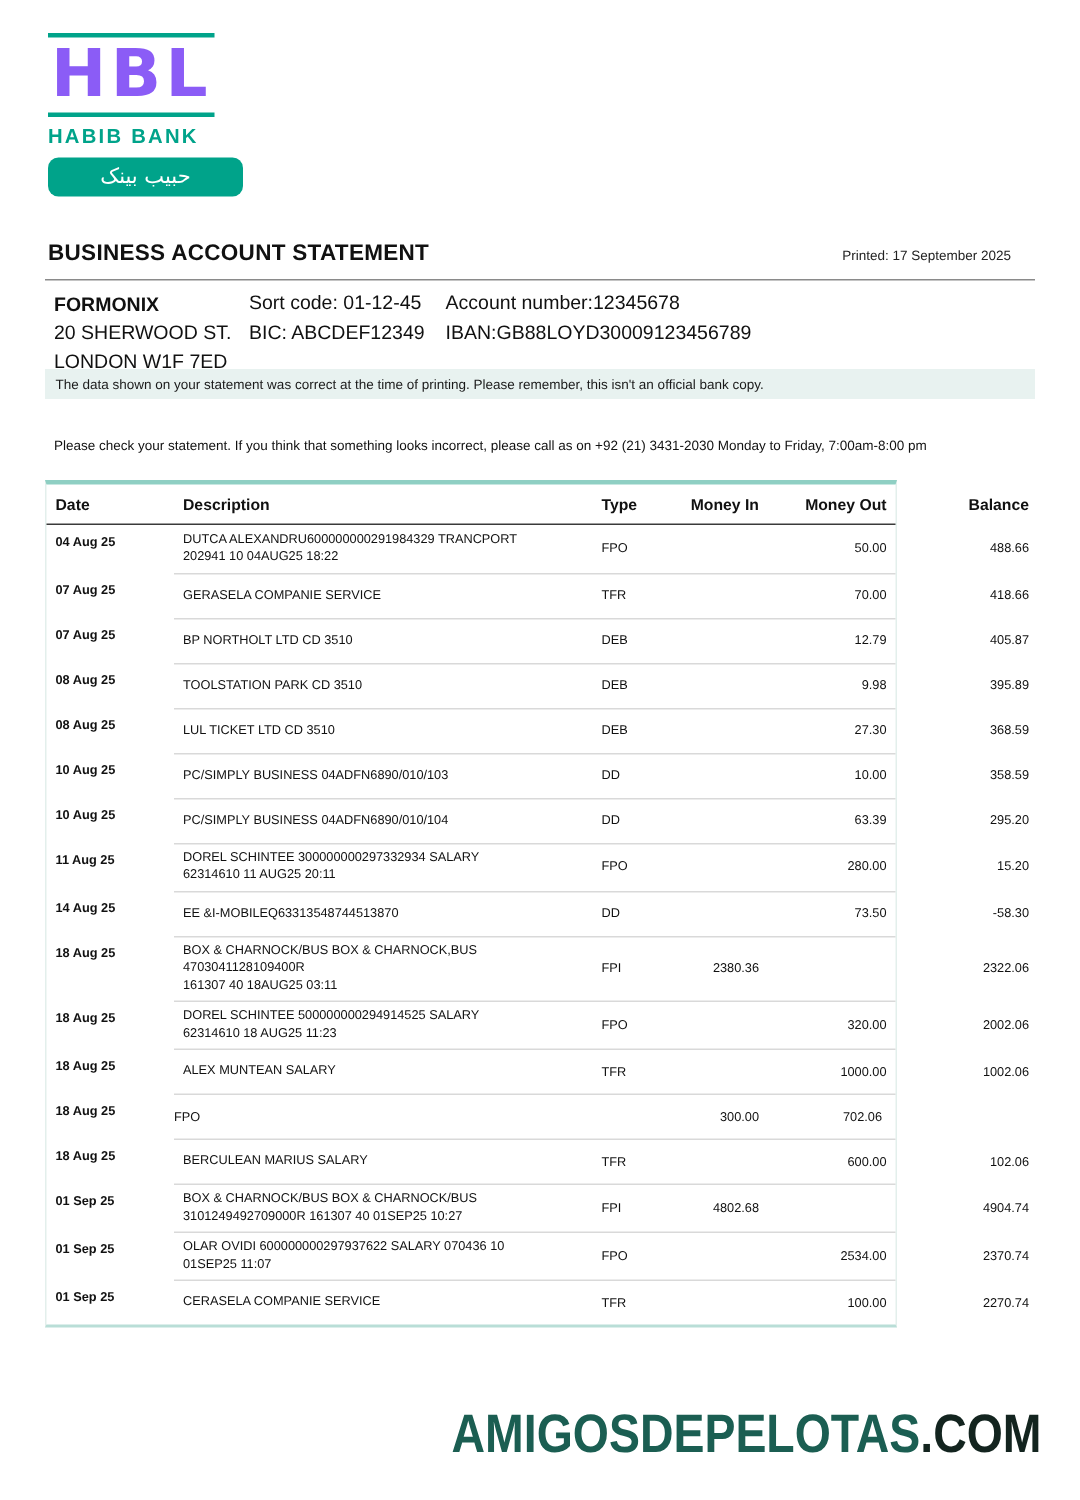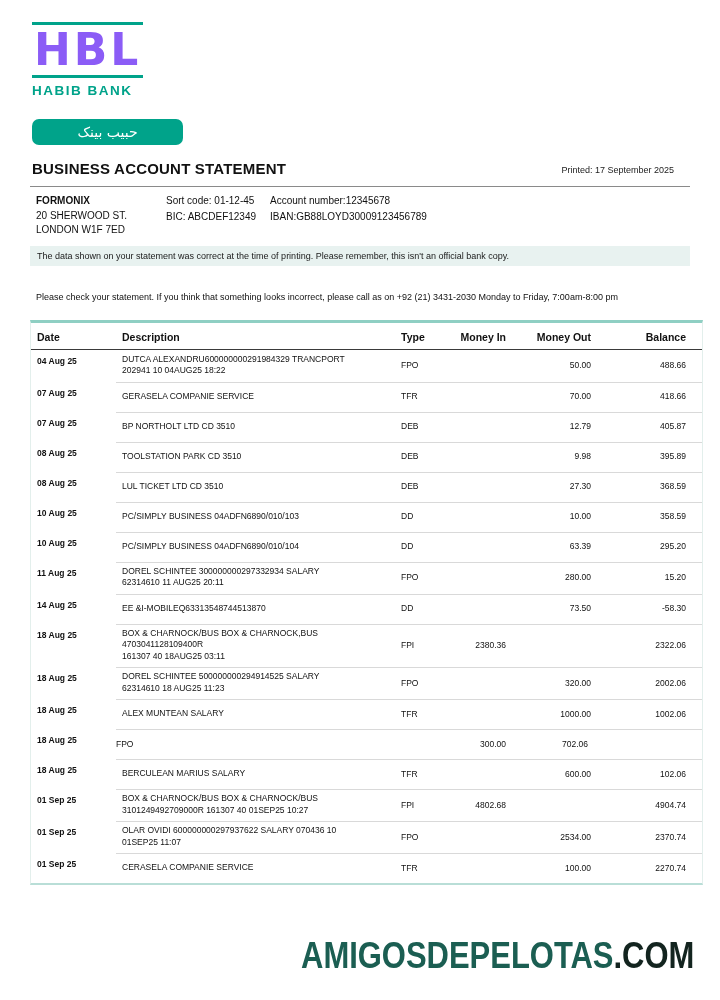--- a/index.html
+++ b/index.html
@@ -12,53 +12,53 @@
   
   .logo { position:absolute; top:22px; left:32px; width:150px; }
   .logo-hbl {
     display:inline-block; color:#8b5cf6; font-weight:700; font-size:44px; line-height:1;
     letter-spacing:3px; padding:3px 2px;
     border-top:3px solid #00a38a; border-bottom:3px solid #00a38a;
     font-family:"DejaVu Sans",sans-serif;
   }
   .logo-habib { color:#00a38a; font-weight:700; font-size:13.5px; letter-spacing:1.5px; margin-top:5px; }
   .logo-pill {
-    margin-top:21px; width:151px; height:26px; background:#00a38a; border-radius:7px;
+    margin-top:7px; width:130px; height:26px; background:#00a38a; border-radius:7px;
     display:flex; align-items:center; justify-content:center;
     color:#fff; font-size:14px; font-family:"DejaVu Sans",sans-serif;
   }
 
   
   .title-row {
     position:absolute; top:160px; left:32px; right:46px;
     display:flex; justify-content:space-between; align-items:flex-end;
   }
   .doc-title { font-size:15px; font-weight:700; letter-spacing:0.2px; }
   .printed { font-size:9px; color:#222; padding-bottom:2px; }
   .title-rule { position:absolute; top:186px; left:30px; right:30px; border-top:1px solid #8a8a8a; }
 
   
-  .account-row { position:absolute; top:194px; left:36px; right:30px; display:flex; font-size:10px; }
+  .account-row { position:absolute; top:194px; left:36px; right:30px; display:flex; font-size:13px; }
   .addr { width:130px; line-height:1.45; }
   .addr-name { font-weight:700; }
   .details-grid {
     display:grid; grid-template-columns:auto auto; column-gap:14px; row-gap:3px;
     align-content:start; line-height:1.3;
   }
 
   
   .notice {
     position:absolute; top:246px; left:30px; right:30px;
     background:#e8f2f0; padding:5px 7px; font-size:9px; color:#1a1a1a;
   }
   .check-note { position:absolute; top:292px; left:36px; right:30px; font-size:9px; }
 
   
   .txn-table {
-    position:absolute; top:320px; left:30px; width:673px;
+    position:absolute; top:320px; left:30px; width:568px;
     border-top:3px solid #8fcfc3; border-bottom:2px solid #b9ded7;
     border-left:1px solid #e3efec; border-right:1px solid #e3efec;
     font-size:8.5px;
   }
   .thead, .trow { display:grid; grid-template-columns:85px 285px 45px 62px 85px 98px; }
   .thead {
     font-size:10.5px; font-weight:700; padding:8px 0 6px;
     border-bottom:1px solid #3a3a3a; align-items:end;
   }
   .h-date, .td-date { padding-left:6px; }

